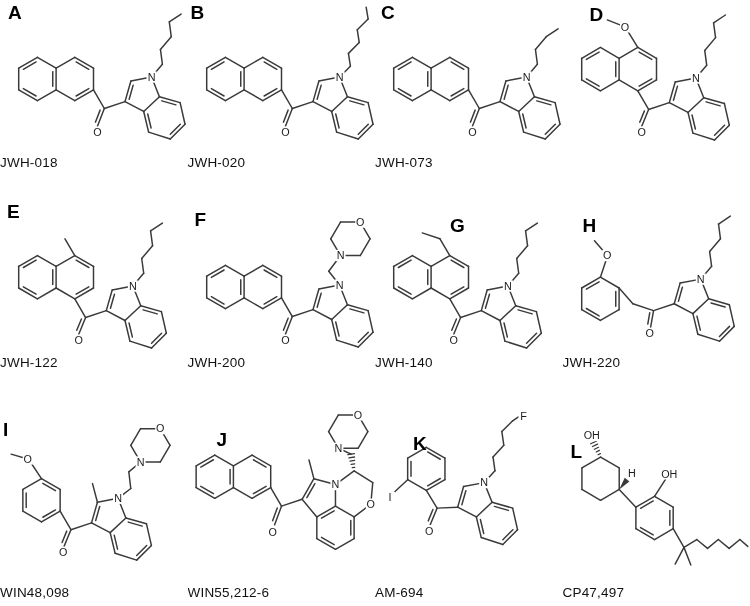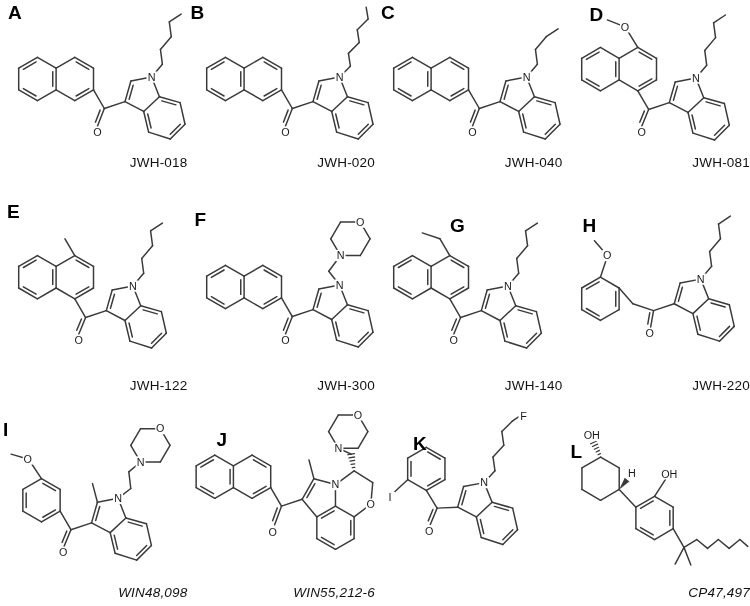--- a/index.html
+++ b/index.html
@@ -5,25 +5,25 @@
   html,body{margin:0;padding:0;background:#fff;}
   .figure{position:relative;width:750px;height:606px;background:#fff;display:grid;
           grid-template-columns:repeat(4,187.5px);grid-template-rows:196px 198px 212px;
           font-family:"Liberation Sans",sans-serif;}
   .panel{position:relative;overflow:hidden;}
   .panel svg{display:block;margin:0 auto;}
   .r1 svg{margin-top:6px;}
   .r2 svg{margin-top:18px;}
   .r3 svg{margin-top:16px;}
   .letter{position:absolute;font-weight:bold;font-size:19px;color:#000;line-height:1;z-index:2;}
-  .cname{position:absolute;left:0;right:0;text-align:right;font-size:13.5px;color:#111;
+  .cname{position:absolute;left:0;right:0;text-align:left;font-size:13.5px;color:#111;
          letter-spacing:.2px;z-index:2;}
   .r1 .cname{bottom:26px;}
-  .r2 .cname{bottom:1px;margin-top:20px;}
-  .r3 .cname{bottom:6px;font-style:italic;}
+  .r2 .cname{bottom:24px;margin-top:20px;}
+  .r3 .cname{bottom:6px;}
   .bond{stroke-linecap:round;fill:none;}
   .albl{font-size:11px;fill:#1a1a1a;text-anchor:middle;}
 </style>
 </head>
 <body>
 
 <div class="figure" id="fig">
   <figure class="panel r1" style="margin:0">
     <div class="letter" style="left: 8px; top: 3px;">A</div>
     <svg xmlns="http://www.w3.org/2000/svg" viewBox="0 0 190 145" width="187" height="143">
@@ -164,21 +164,21 @@
         <line x1="153.50754112993025" y1="123.85249020715946" x2="150.10754112993027" y2="109.57249020715946" stroke="#3a3a3a" stroke-width="1.5" class="bond"></line>
         <line x1="154" y1="72" x2="165" y2="59" stroke="#3a3a3a" stroke-width="1.5" class="bond"></line>
         <line x1="165" y1="59" x2="163" y2="44" stroke="#3a3a3a" stroke-width="1.5" class="bond"></line>
         <line x1="163" y1="44" x2="174" y2="31" stroke="#3a3a3a" stroke-width="1.5" class="bond"></line>
         <line x1="174" y1="31" x2="186" y2="23" stroke="#3a3a3a" stroke-width="1.5" class="bond"></line>
         <rect x="93.9" y="122.25" width="10.2" height="11.5" fill="#ffffff"></rect>
         <text x="99" y="131.9" class="albl" font-family="&quot;Liberation Sans&quot;, sans-serif">O</text>
         <rect x="148.9" y="66.25" width="10.2" height="11.5" fill="#ffffff"></rect>
         <text x="154" y="75.9" class="albl" font-family="&quot;Liberation Sans&quot;, sans-serif">N</text>
       </svg>
-    <figcaption class="cname">JWH-040</figcaption>
+    <figcaption class="cname">JWH-073</figcaption>
   </figure>
 
   <figure class="panel r1" style="margin:0">
     <div class="letter" style="left: 27px; top: 5px;">D</div>
     <svg xmlns="http://www.w3.org/2000/svg" viewBox="0 0 190 145" width="187" height="143">
         <line x1="38" y1="42" x2="57" y2="53" stroke="#3a3a3a" stroke-width="1.5" class="bond"></line>
         <line x1="57" y1="75" x2="38" y2="86" stroke="#3a3a3a" stroke-width="1.5" class="bond"></line>
         <line x1="19" y1="75" x2="19" y2="53" stroke="#3a3a3a" stroke-width="1.5" class="bond"></line>
         <line x1="95" y1="53" x2="95" y2="75" stroke="#3a3a3a" stroke-width="1.5" class="bond"></line>
         <line x1="76" y1="86" x2="57" y2="75" stroke="#3a3a3a" stroke-width="1.5" class="bond"></line>
@@ -218,21 +218,20 @@
         <line x1="144" y1="45" x2="155" y2="32" stroke="#3a3a3a" stroke-width="1.5" class="bond"></line>
         <line x1="155" y1="32" x2="153" y2="17" stroke="#3a3a3a" stroke-width="1.5" class="bond"></line>
         <line x1="153" y1="17" x2="165" y2="9" stroke="#3a3a3a" stroke-width="1.5" class="bond"></line>
         <rect x="57.9" y="15.25" width="10.2" height="11.5" fill="#ffffff"></rect>
         <text x="63" y="24.9" class="albl" font-family="&quot;Liberation Sans&quot;, sans-serif">O</text>
         <rect x="74.9" y="122.25" width="10.2" height="11.5" fill="#ffffff"></rect>
         <text x="80" y="131.9" class="albl" font-family="&quot;Liberation Sans&quot;, sans-serif">O</text>
         <rect x="129.9" y="67.25" width="10.2" height="11.5" fill="#ffffff"></rect>
         <text x="135" y="76.9" class="albl" font-family="&quot;Liberation Sans&quot;, sans-serif">N</text>
       </svg>
-    <figcaption class="cname">JWH-081</figcaption>
   </figure>
 
   <figure class="panel r2" style="margin:0">
     <div class="letter" style="left: 7px; top: 6px;">E</div>
     <svg xmlns="http://www.w3.org/2000/svg" viewBox="0 0 190 150" width="187" height="148">
         <line x1="38" y1="42" x2="57" y2="53" stroke="#3a3a3a" stroke-width="1.5" class="bond"></line>
         <line x1="57" y1="75" x2="38" y2="86" stroke="#3a3a3a" stroke-width="1.5" class="bond"></line>
         <line x1="19" y1="75" x2="19" y2="53" stroke="#3a3a3a" stroke-width="1.5" class="bond"></line>
         <line x1="95" y1="53" x2="95" y2="75" stroke="#3a3a3a" stroke-width="1.5" class="bond"></line>
         <line x1="76" y1="86" x2="57" y2="75" stroke="#3a3a3a" stroke-width="1.5" class="bond"></line>
@@ -326,21 +325,21 @@
         <line x1="175" y1="8" x2="185" y2="25" stroke="#3a3a3a" stroke-width="1.5" class="bond"></line>
         <rect x="93.9" y="122.25" width="10.2" height="11.5" fill="#ffffff"></rect>
         <text x="99" y="131.9" class="albl" font-family="&quot;Liberation Sans&quot;, sans-serif">O</text>
         <rect x="148.9" y="66.25" width="10.2" height="11.5" fill="#ffffff"></rect>
         <text x="154" y="75.9" class="albl" font-family="&quot;Liberation Sans&quot;, sans-serif">N</text>
         <rect x="149.9" y="36.25" width="10.2" height="11.5" fill="#ffffff"></rect>
         <text x="155" y="45.9" class="albl" font-family="&quot;Liberation Sans&quot;, sans-serif">N</text>
         <rect x="169.9" y="2.25" width="10.2" height="11.5" fill="#ffffff"></rect>
         <text x="175" y="11.9" class="albl" font-family="&quot;Liberation Sans&quot;, sans-serif">O</text>
       </svg>
-    <figcaption class="cname">JWH-300</figcaption>
+    <figcaption class="cname">JWH-200</figcaption>
   </figure>
 
   <figure class="panel r2" style="margin:0">
     <div class="letter" style="left: 75px; top: 20px;">G</div>
     <svg xmlns="http://www.w3.org/2000/svg" viewBox="0 0 190 150" width="187" height="148">
         <line x1="38" y1="42" x2="57" y2="53" stroke="#3a3a3a" stroke-width="1.5" class="bond"></line>
         <line x1="57" y1="75" x2="38" y2="86" stroke="#3a3a3a" stroke-width="1.5" class="bond"></line>
         <line x1="19" y1="75" x2="19" y2="53" stroke="#3a3a3a" stroke-width="1.5" class="bond"></line>
         <line x1="95" y1="53" x2="95" y2="75" stroke="#3a3a3a" stroke-width="1.5" class="bond"></line>
         <line x1="76" y1="86" x2="57" y2="75" stroke="#3a3a3a" stroke-width="1.5" class="bond"></line>
@@ -599,20 +598,21 @@
         <line x1="140" y1="11" x2="146" y2="7" stroke="#3a3a3a" stroke-width="1.5" class="bond"></line>
         <rect x="9.9" y="83.25" width="10.2" height="11.5" fill="#ffffff"></rect>
         <text x="15" y="92.9" class="albl" font-family="&quot;Liberation Sans&quot;, sans-serif">I</text>
         <rect x="49.9" y="117.25" width="10.2" height="11.5" fill="#ffffff"></rect>
         <text x="55" y="126.9" class="albl" font-family="&quot;Liberation Sans&quot;, sans-serif">O</text>
         <rect x="105.9" y="68.25" width="10.2" height="11.5" fill="#ffffff"></rect>
         <text x="111" y="77.9" class="albl" font-family="&quot;Liberation Sans&quot;, sans-serif">N</text>
         <rect x="145.9" y="0.25" width="10.2" height="11.5" fill="#ffffff"></rect>
         <text x="151" y="9.9" class="albl" font-family="&quot;Liberation Sans&quot;, sans-serif">F</text>
       </svg>
+    <figcaption class="cname">AM-694</figcaption>
   </figure>
 
   <figure class="panel r3" style="margin:0">
     <div class="letter" style="left: 8px; top: 48px;">L</div>
     <svg xmlns="http://www.w3.org/2000/svg" viewBox="0 0 190 160" width="187" height="157">
         <line x1="38" y1="48" x2="57" y2="59" stroke="#3a3a3a" stroke-width="1.5" class="bond"></line>
         <line x1="57" y1="59" x2="57" y2="81" stroke="#3a3a3a" stroke-width="1.5" class="bond"></line>
         <line x1="57" y1="81" x2="38" y2="92" stroke="#3a3a3a" stroke-width="1.5" class="bond"></line>
         <line x1="38" y1="92" x2="19" y2="81" stroke="#3a3a3a" stroke-width="1.5" class="bond"></line>
         <line x1="19" y1="81" x2="19" y2="59" stroke="#3a3a3a" stroke-width="1.5" class="bond"></line>

